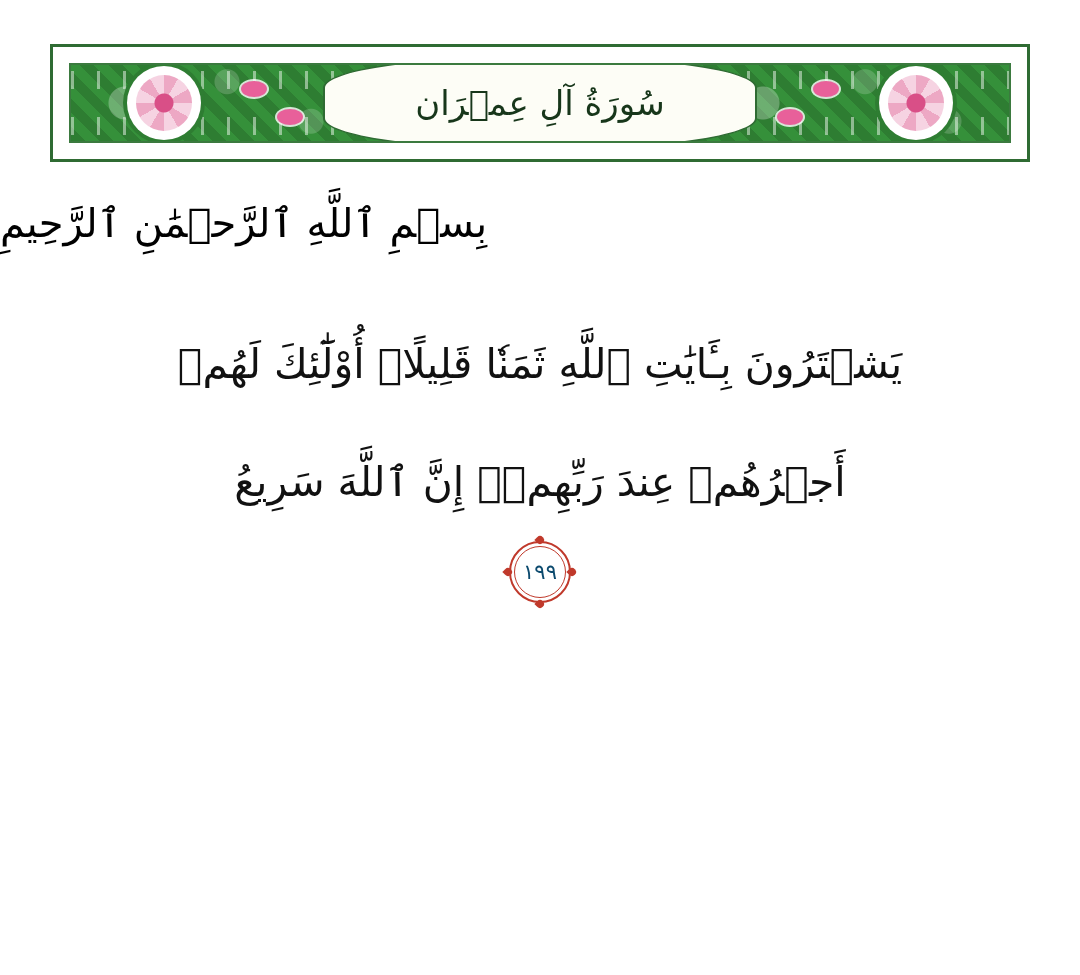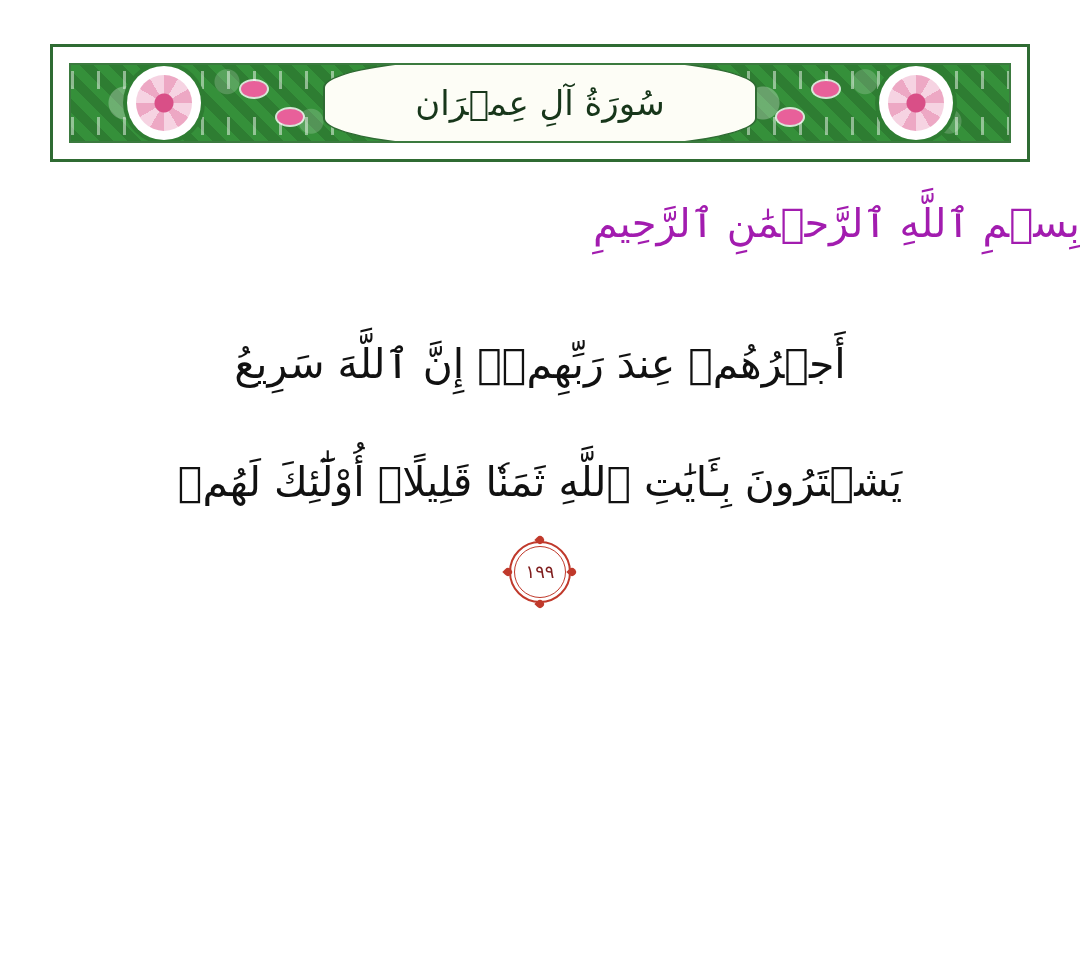--- a/index.html
+++ b/index.html
@@ -134,23 +134,23 @@
     white-space: nowrap;
     direction: rtl;
   }
 
   
   .basmala {
     position: absolute;
     top: 200px;
     left: 0;
     width: 1080px;
-    text-align: right;
+    text-align: left;
     font-size: 40px;
-    color: #a21caf;
+    color: #000000;
     direction: rtl;
     font-family: "DejaVu Sans", sans-serif;
   }
 
   
   .ayah-block {
     position: absolute;
     top: 305px;
     left: 60px;
     width: 960px;
@@ -202,22 +202,22 @@
     background: #c0392b;
     border-radius: 50% 50% 50% 0;
     transform: rotate(45deg);
   }
   .ayah-marker .s-t { top: -5px; left: 27px; }
   .ayah-marker .s-b { bottom: -5px; left: 27px; }
   .ayah-marker .s-l { left: -5px; top: 27px; }
   .ayah-marker .s-r { right: -5px; top: 27px; }
   .ayah-number {
     font-family: Liberation Serif, serif;
-    font-size: 18px;
-    color: #7f1d1d;
+    font-size: 21px;
+    color: #0c4a6e;
     direction: rtl;
     z-index: 2;
   }
 </style>
 </head>
 <body>
 
 <div class="page">
 
   <div class="surah-header">
@@ -238,22 +238,22 @@
 
       <div class="cartouche">
         <span class="surah-name">سُورَةُ آلِ عِمۡرَان</span>
       </div>
     </div>
   </div>
 
   <div class="basmala">بِسۡمِ ٱللَّهِ ٱلرَّحۡمَٰنِ ٱلرَّحِيمِ</div>
 
   <div class="ayah-block">
+    <div class="ayah-line">يَشۡتَرُونَ بِـَٔايَٰتِ ٱللَّهِ ثَمَنٗا قَلِيلًاۚ أُوْلَٰٓئِكَ لَهُمۡ</div>
     <div class="ayah-line">أَجۡرُهُمۡ عِندَ رَبِّهِمۡۗ إِنَّ ٱللَّهَ سَرِيعُ</div>
-    <div class="ayah-line">يَشۡتَرُونَ بِـَٔايَٰتِ ٱللَّهِ ثَمَنٗا قَلِيلًاۚ أُوْلَٰٓئِكَ لَهُمۡ</div>
 
     <div class="ayah-line ayah-last-line">
       <span class="ayah-marker">
         <span class="ring"></span>
         <span class="ring2"></span>
         <span class="spike s-t"></span>
         <span class="spike s-b"></span>
         <span class="spike s-l"></span>
         <span class="spike s-r"></span>
         <span class="ayah-number">١٩٩</span>

